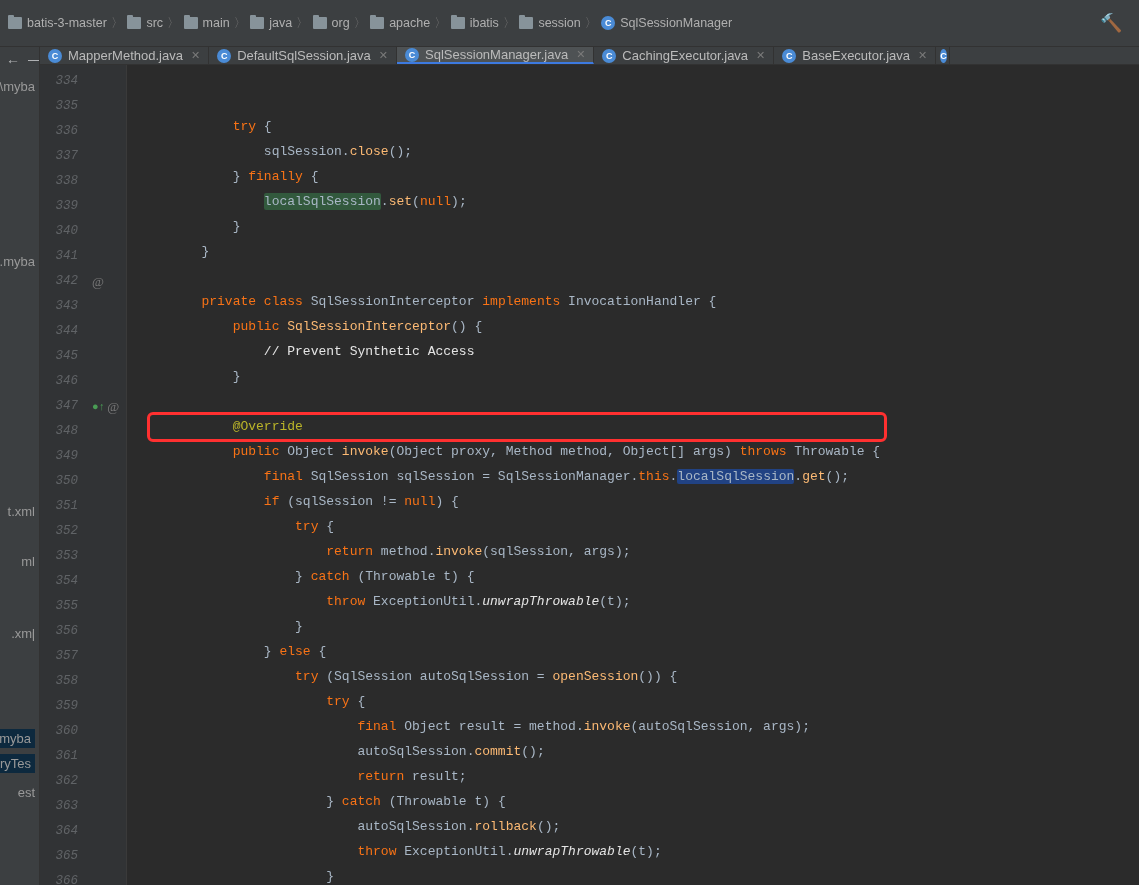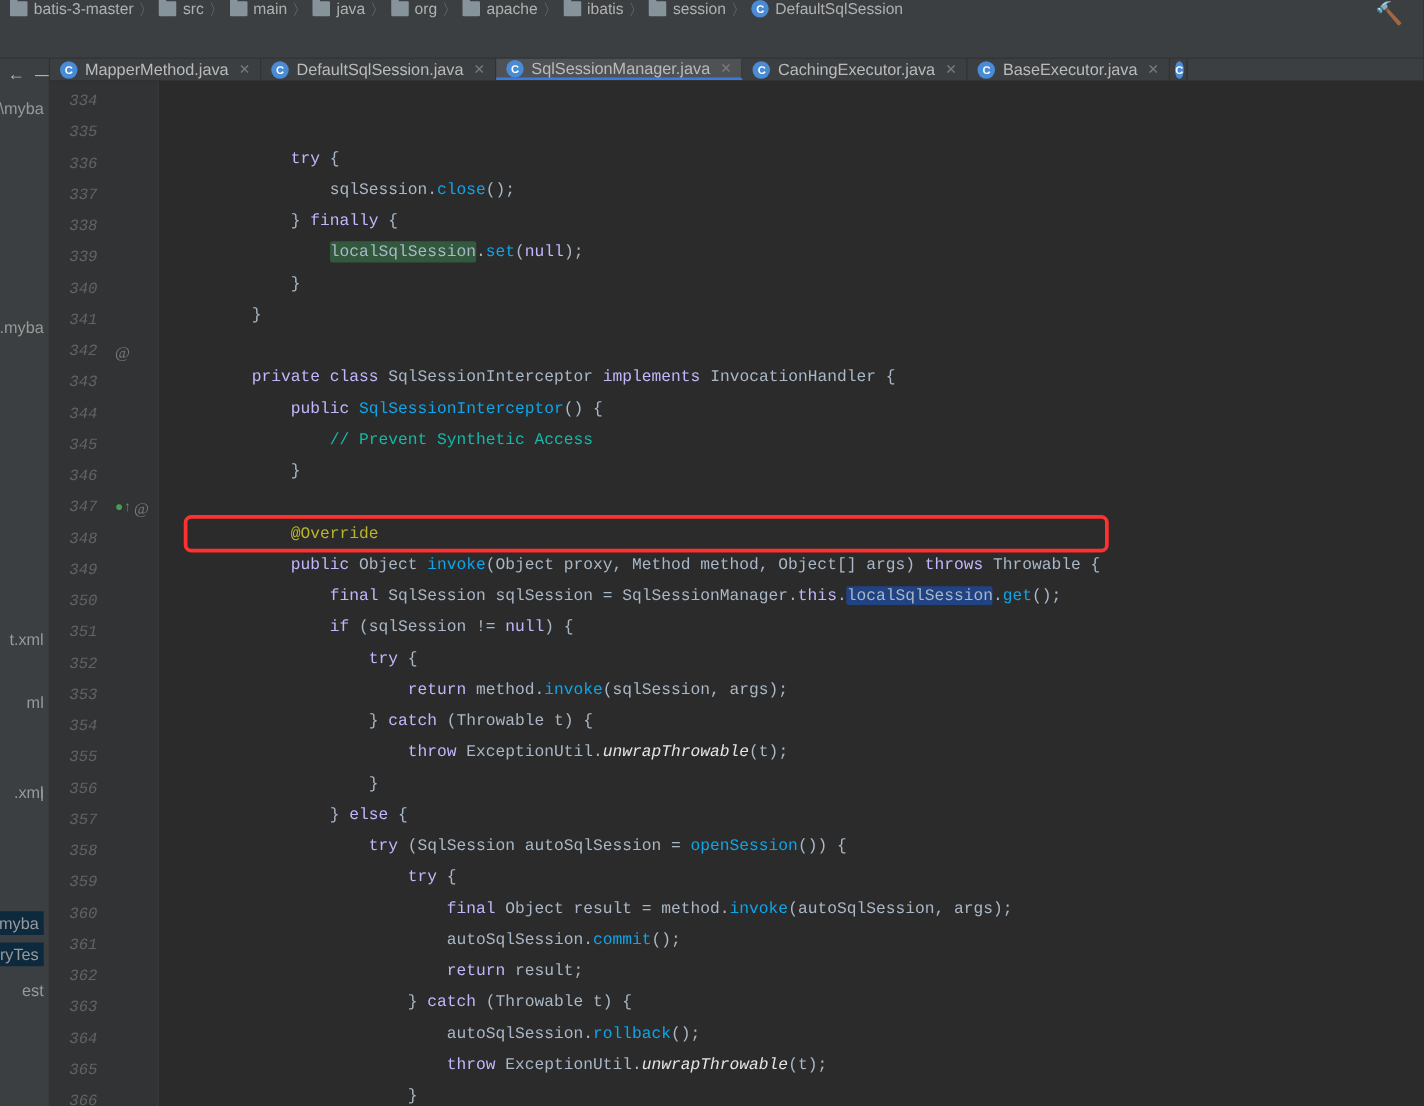--- a/index.html
+++ b/index.html
@@ -7,21 +7,21 @@
   background: #2b2b2b;
   color: #a9b7c6;
   font-family: Consolas, 'Courier New', monospace;
   font-size: 13px;
   overflow: hidden;
   width: 1139px;
   height: 885px;
 }
 .breadcrumb {
   display: flex;
-  align-items: flex-start;
+  align-items: center;
   height: 47px;
   padding: 0 8px;
   background: #3c3f41;
   border-bottom: 1px solid #323232;
   font-family: 'Segoe UI', sans-serif;
   font-size: 12.5px;
   color: #b0b0b0;
 }
 .breadcrumb-item { display: flex; align-items: center; }
 .breadcrumb-sep { margin: 0 4px; color: #707070; }
@@ -68,25 +68,25 @@
 }
 .line-numbers { width: 46px; text-align: right; color: #606366; font-size: 12.5px;}
 .line-numbers div { height: 25px; line-height: 25px; padding-right: 8px; font-style: italic; }
 .markers { width: 40px; position:relative;}
 .marker-row { height: 25px; display:flex; align-items:center; justify-content:flex-start; padding-left: 6px;}
 .at-marker { color: #787878; font-size: 13px; font-family: 'Segoe UI'; }
 .diff-arrow { color: #499c54; font-size: 11px; margin-right: 2px;}
 
 .code { flex: 1; padding-top: 4px; padding-left: 12px; white-space: pre; position: relative;}
 .code-line { height: 25px; line-height: 25px; }
-.kw { color: #c4b5fd; }
-.comm { color: #14b8a6; text-align: center; }
+.kw { color: #f97316; }
+.comm { color: #e5e5e5; text-align: center; }
 .ann { color: #bbb529; }
 .ident { color: #a9b7c6; }
-.method { color: #0ea5e9; }
+.method { color: #fdba74; }
 .method-italic { font-style: italic; color: #e5e5e5;}
 .hl-field { background: #214283; color: #a9b7c6; border-radius: 2px; }
 .hl-usage { background: #32593d; color: #a9b7c6; border-radius: 2px; padding: 1px 0;}
 .redbox {
   position: absolute;
   border: 3px solid #ff3030;
   border-radius: 6px;
   pointer-events: none;
 }
 .clipped-left-panel {
@@ -141,21 +141,21 @@
       <span>ibatis</span>
     </span>
     <span class="breadcrumb-sep">〉</span>
     <span class="breadcrumb-item">
       <span class="folder-icon"></span>
       <span>session</span>
     </span>
     <span class="breadcrumb-sep">〉</span>
     <span class="breadcrumb-item">
       <span class="class-icon-bc">C</span>
-      <span>DefaultSqlSession</span>
+      <span>SqlSessionManager</span>
     </span>
     <span class="hammer-icon">🔨</span>
   </div>
 
 <div class="main-row">
   <div class="clipped-left-panel" id="clip-panel">
     <div class="left-controls" style="position:absolute; top:4px; left:4px;">
       <span class="arrow-btn">←</span>
       <span class="arrow-btn">—</span>
     </div>

